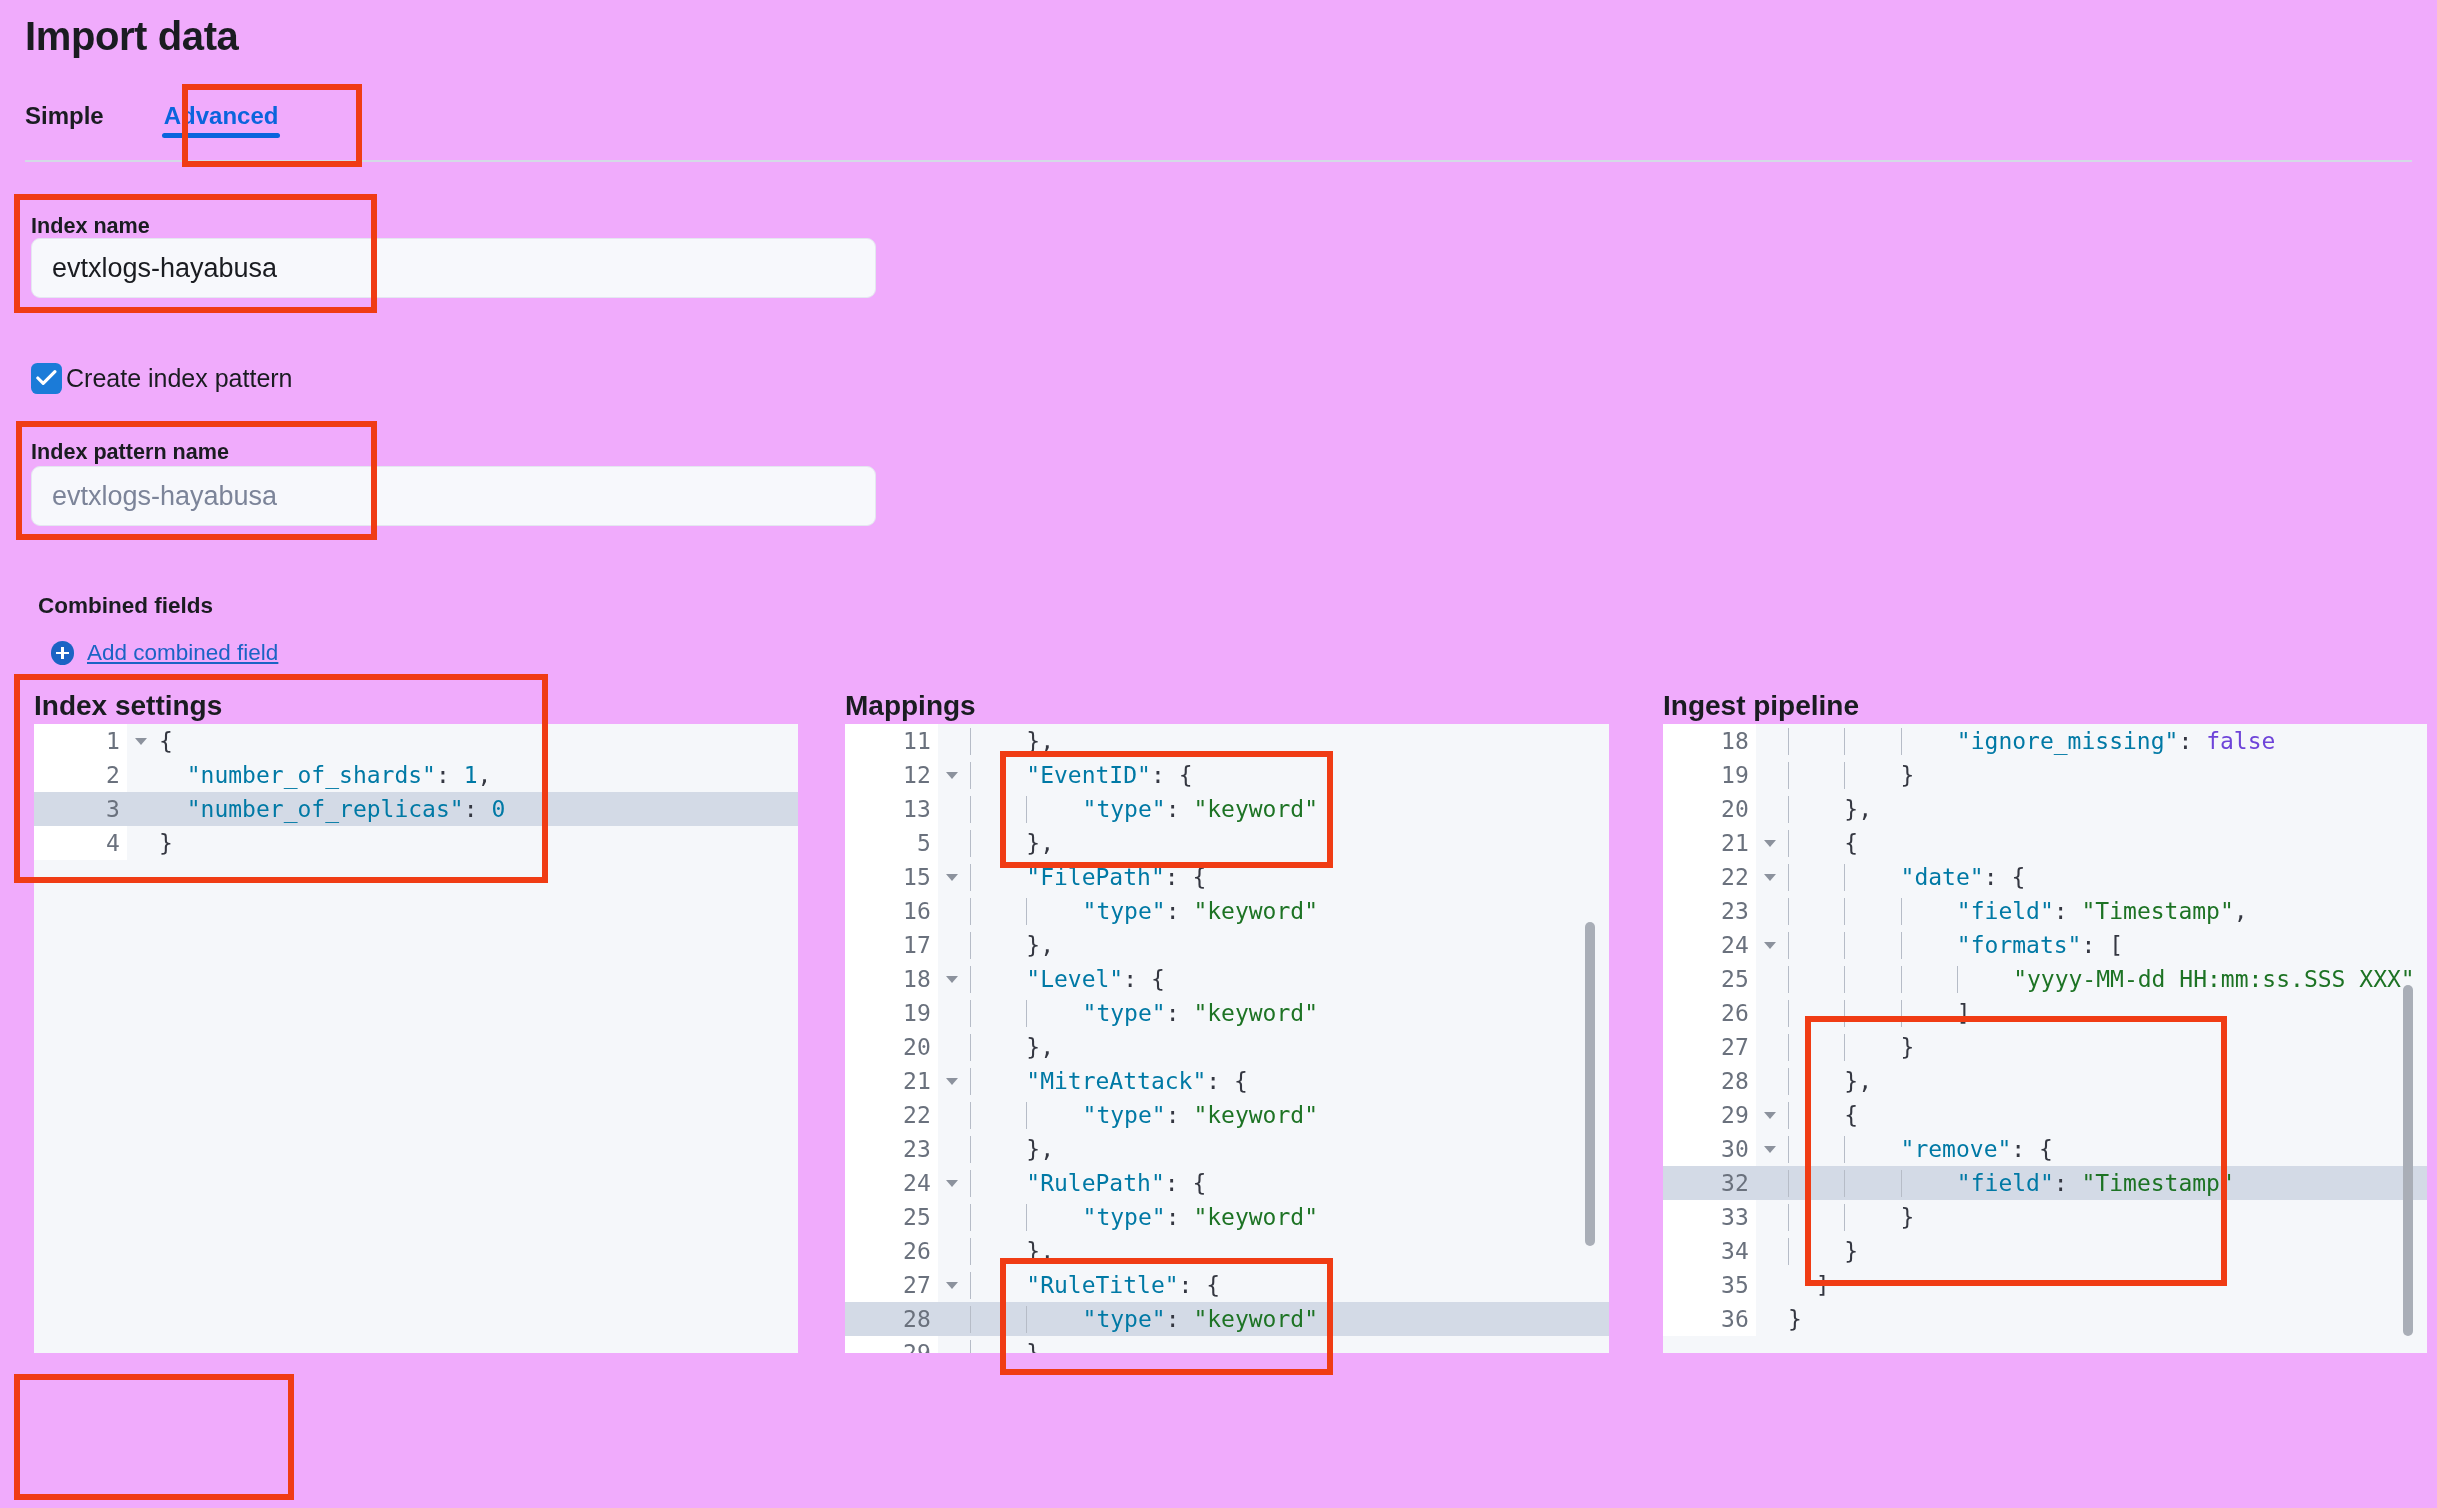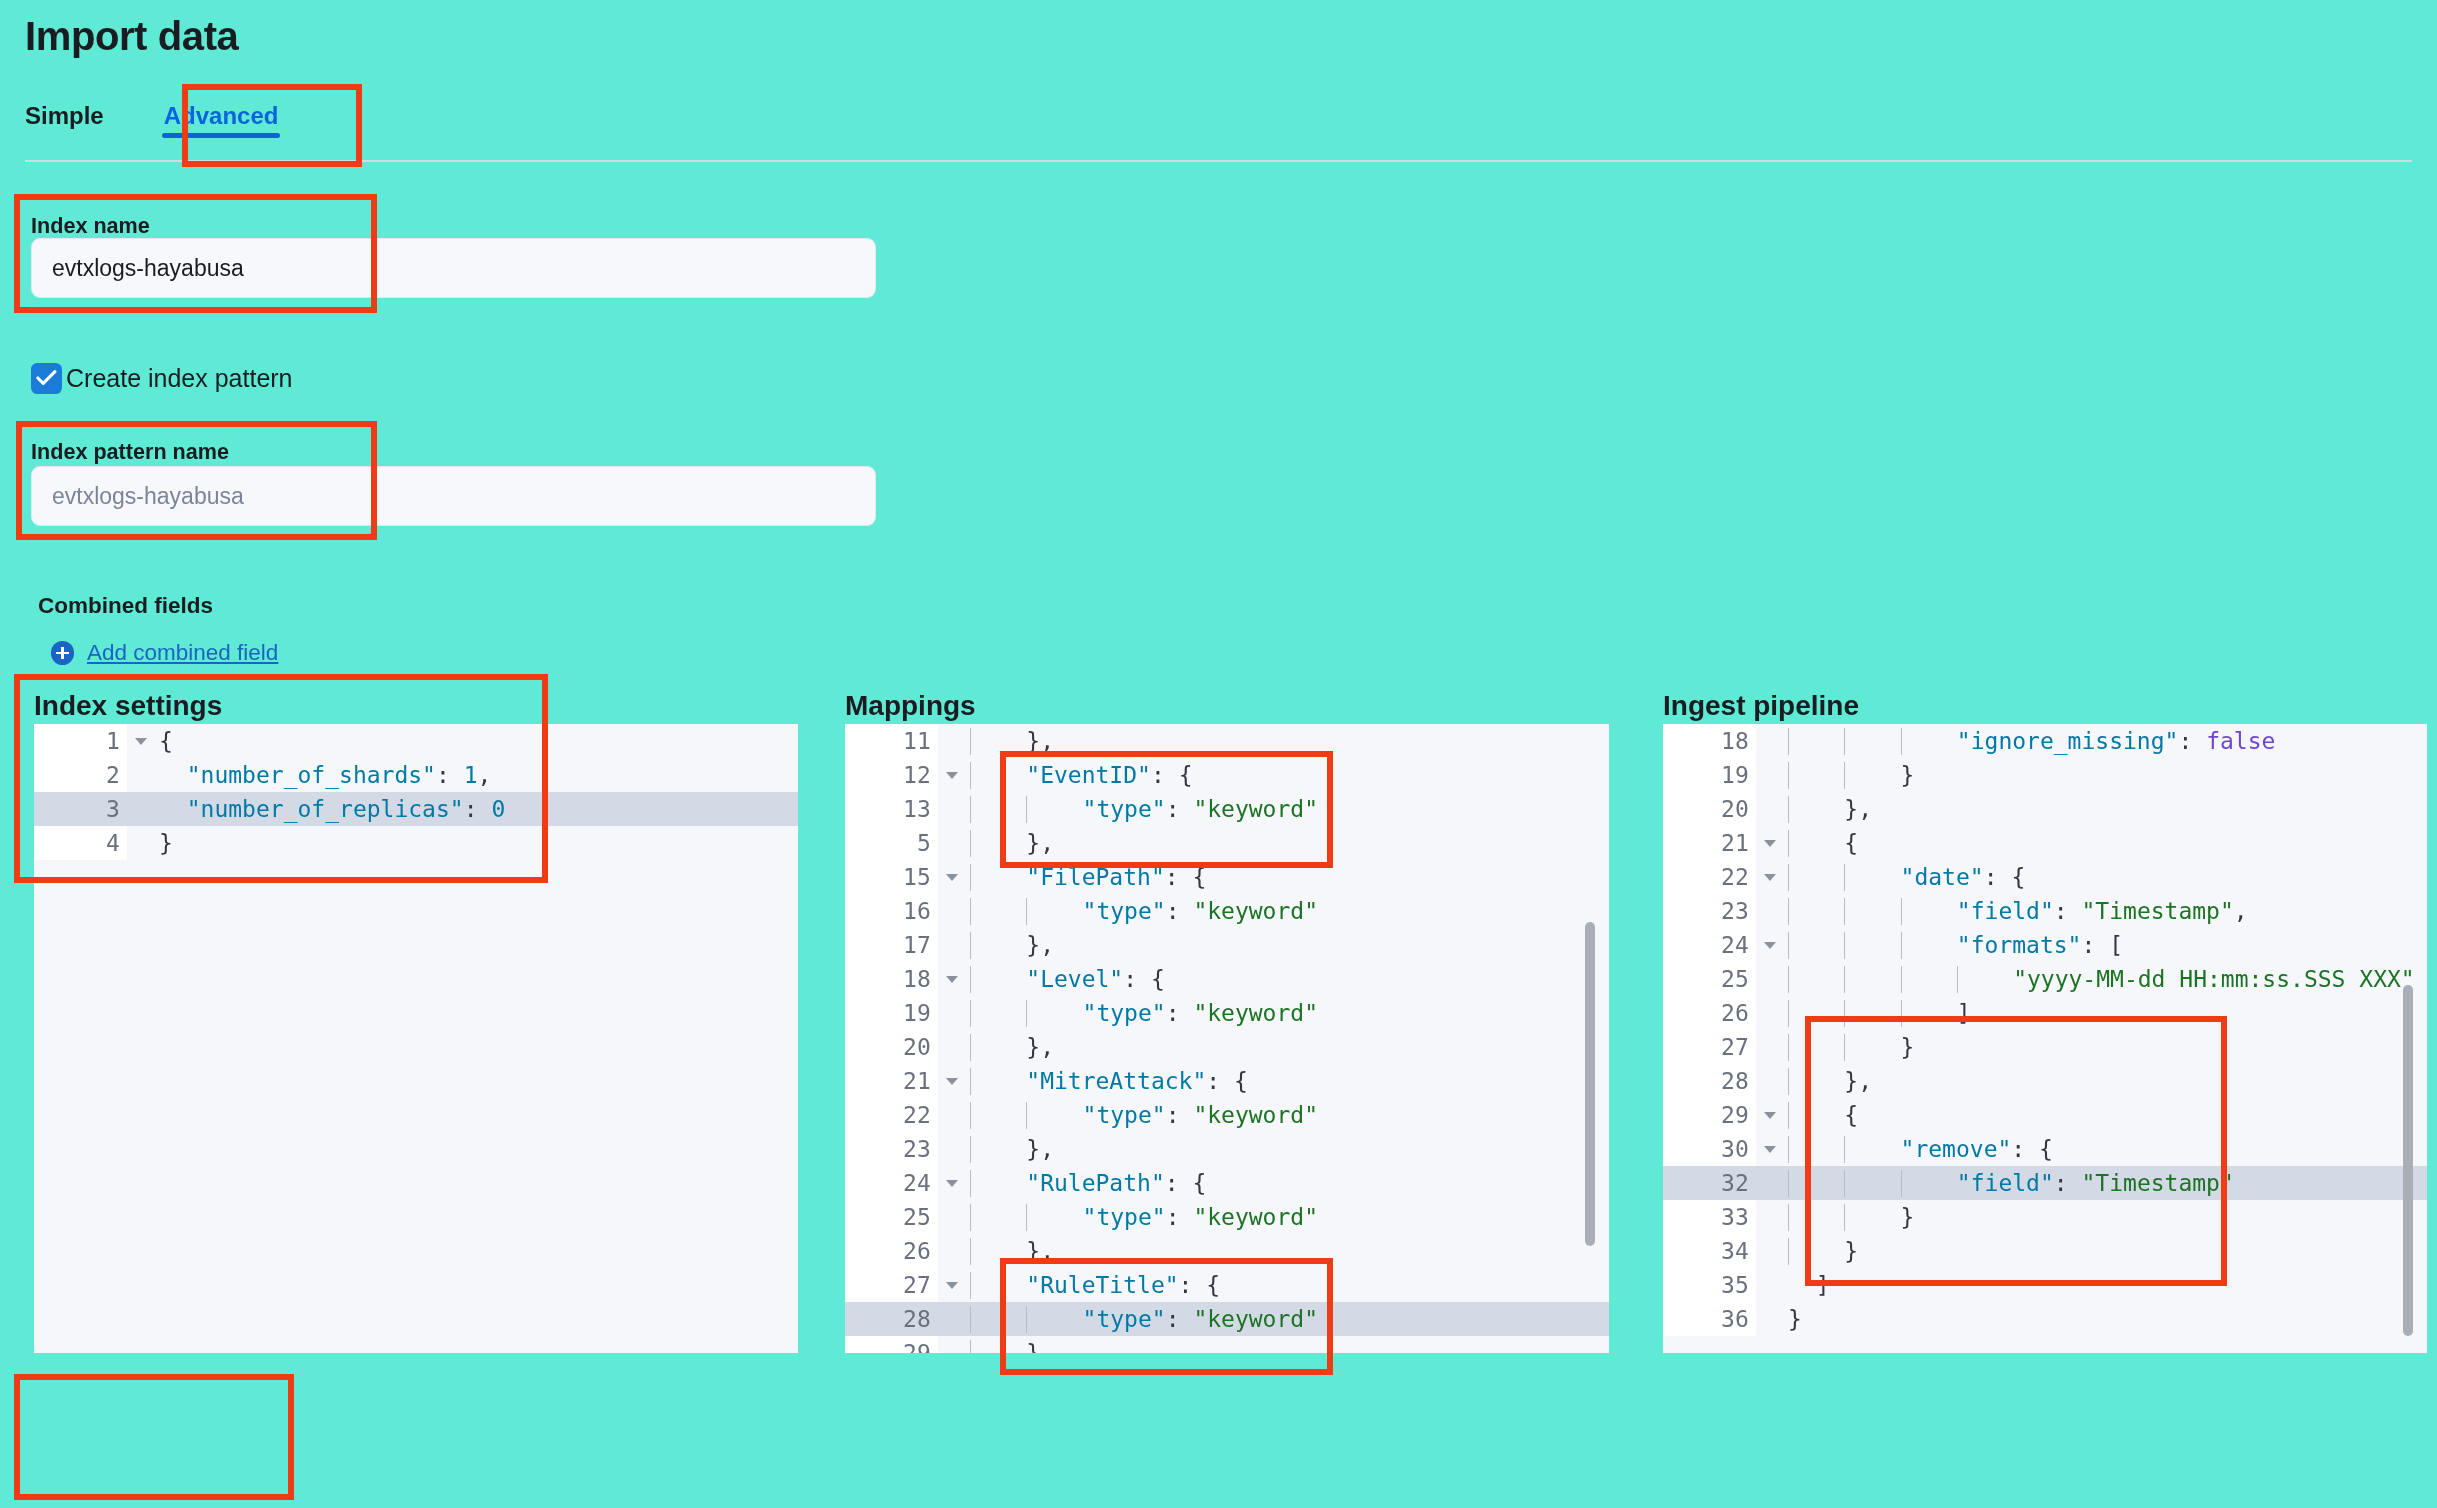--- a/index.html
+++ b/index.html
@@ -5,21 +5,21 @@
   * { box-sizing: border-box; }
   html, body {
     margin: 0; padding: 0;
     background: #ffffff;
     font-family: "Liberation Sans", sans-serif;
   }
   #page {
     position: relative;
     width: 2438px;
     height: 1508px;
-    background: #5eead4;
+    background: #f0abfc;
     overflow: hidden;
   }
 
   
   .page-title {
     position: absolute;
     left: 25px; top: 14.4px;
     font-size: 40px;
     font-weight: bold;
     color: #1a1c21;
@@ -72,21 +72,21 @@
     color: #1a1c21;
     margin-top: 8px;
   }
   .text-input {
     position: absolute;
     height: 60px;
     background: #f7f8fc;
     border: 0.9px solid #e4e7f0;
     border-radius: 9px;
     font-family: "Liberation Sans", sans-serif;
-    font-size: 23px;
+    font-size: 27px;
     color: #1a1c21;
     padding: 0 20px;
     outline: none;
   }
   .text-input::placeholder { color: #7c8499; }
   .text-input.placeholder-style { color: #7c8499; }
 
   
   .checkbox-row {
     position: absolute;

